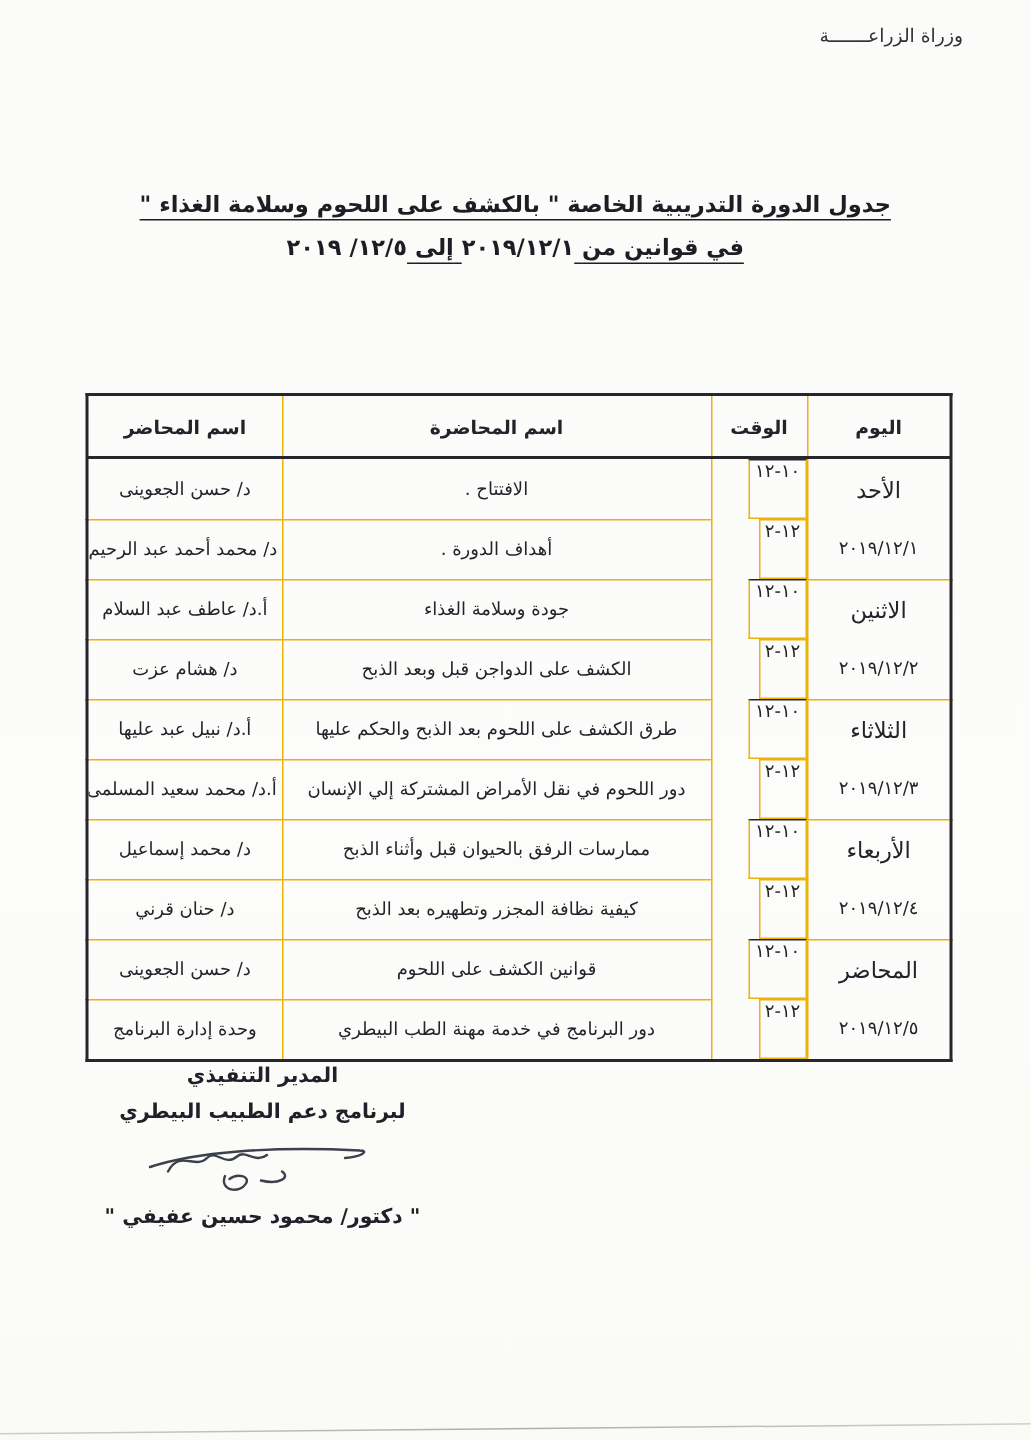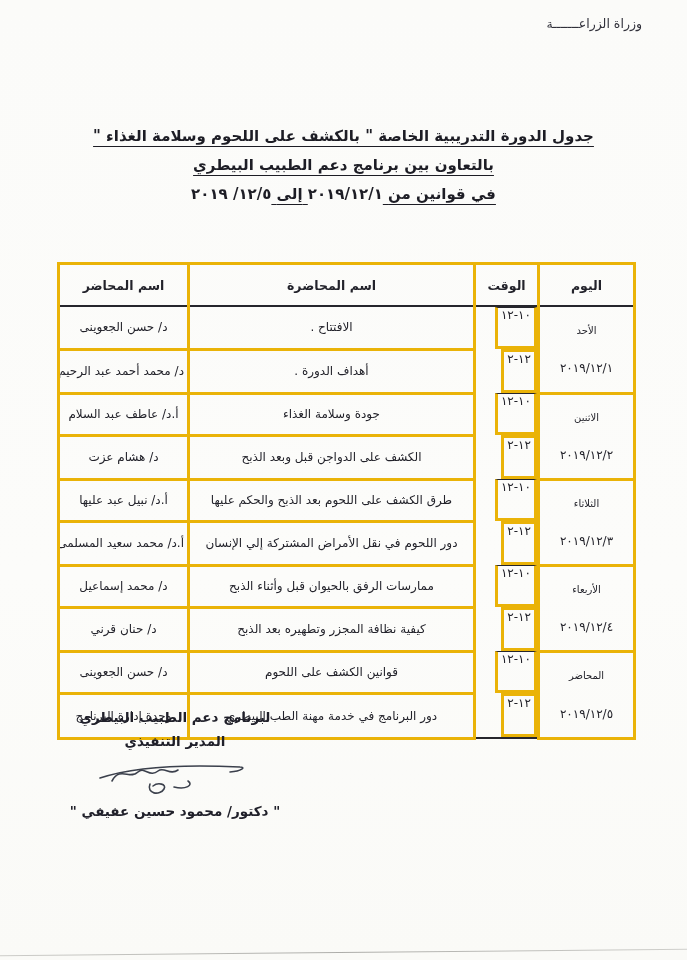--- a/index.html
+++ b/index.html
@@ -35,35 +35,35 @@
   }
   .num{direction:ltr;unicode-bidi:bidi-override;display:inline-block;}
   
   table.schedule{
     position:absolute;top:262px;left:57px;
     width:576px;border-collapse:collapse;direction:rtl;
     table-layout:fixed;
   }
   table.schedule{border:2px solid #26262c;}
   table.schedule td{
-    border:3px solid #eab308;
+    border:1px solid #eab308;
     text-align:center;vertical-align:middle;
     padding:0 3px;overflow:hidden;white-space:nowrap;
     font-size:12px;height:38px;color:#23232b;
   }
   tr.hdr td{
     height:40px;font-weight:bold;font-size:12.5px;
     border-bottom:2px solid #26262c;
   }
   tr.group-start td{border-top:1.6px solid #26262c;}
   td.day-cell{padding:0;}
   .day-name,.day-date{
     height:38px;display:flex;align-items:center;justify-content:center;
   }
-  .day-name{font-size:10px;}
+  .day-name{font-size:15px;}
   
   .sig-block{
     position:absolute;top:705px;left:25px;width:300px;
     direction:rtl;text-align:center;
     font-weight:bold;font-size:13.5px;line-height:24px;color:#20202a;
   }
   .sig-svg{display:block;margin:1px auto 0;}
   .sig-name{margin-top:1px;}
   
   .page-edge{
@@ -76,21 +76,20 @@
 <body>
 
 <div class="paper"></div>
 
 <div class="letterhead">
   <span class="lh-line" style="display:block">وزراة الزراعـــــــة</span>
 </div>
 
 <div class="title-block">
   <span class="title-line">جدول الدورة التدريبية الخاصة " بالكشف على اللحوم وسلامة الغذاء "</span>
-  <span class="title-line">بالتعاون بين برنامج دعم الطبيب البيطري</span>
   <span class="title-line"><span>في قوانين من</span>&nbsp;<span class="num">٢٠١٩/١٢/١</span>&nbsp;<span>إلى</span>&nbsp;<span class="num">٢٠١٩ /١٢/٥</span></span>
 </div>
 
 <table class="schedule">
   <colgroup>
     <col style="width:96px">
       <col style="width:64px">
       <col style="width:286px">
       <col style="width:130px">
   </colgroup>
@@ -173,22 +172,22 @@
   </tr>
   <tr>
     <td class="num">٢-١٢</td>
     <td>دور البرنامج في خدمة مهنة الطب البيطري</td>
     <td>وحدة إدارة البرنامج</td>
   </tr>
 </tbody>
   </table>
 
 <div class="sig-block">
+  <span style="display:block">المدير التنفيذي</span>
   <span style="display:block">لبرنامج دعم الطبيب البيطري</span>
-  <span style="display:block">المدير التنفيذي</span>
   <svg class="sig-svg" width="170" height="44" viewBox="0 0 170 44">
     <g fill="none" stroke="#3b404c" stroke-width="1.6" stroke-linecap="round">
       <path d="M22 27 C 30 12, 40 26, 48 18 C 54 12, 60 24, 68 17 C 74 12, 80 22, 88 16"></path>
       <path d="M10 24 C 40 14, 90 10, 150 13 C 156 13, 152 17, 140 18"></path>
       <path d="M60 30 C 56 40, 70 42, 74 35 C 77 30, 68 28, 63 32"></path>
       <path d="M84 33 C 96 36, 104 31, 98 27"></path>
     </g>
   </svg>
   <span class="sig-name" style="display:block">" دكتور/ محمود حسين عفيفي "</span>
 </div>

